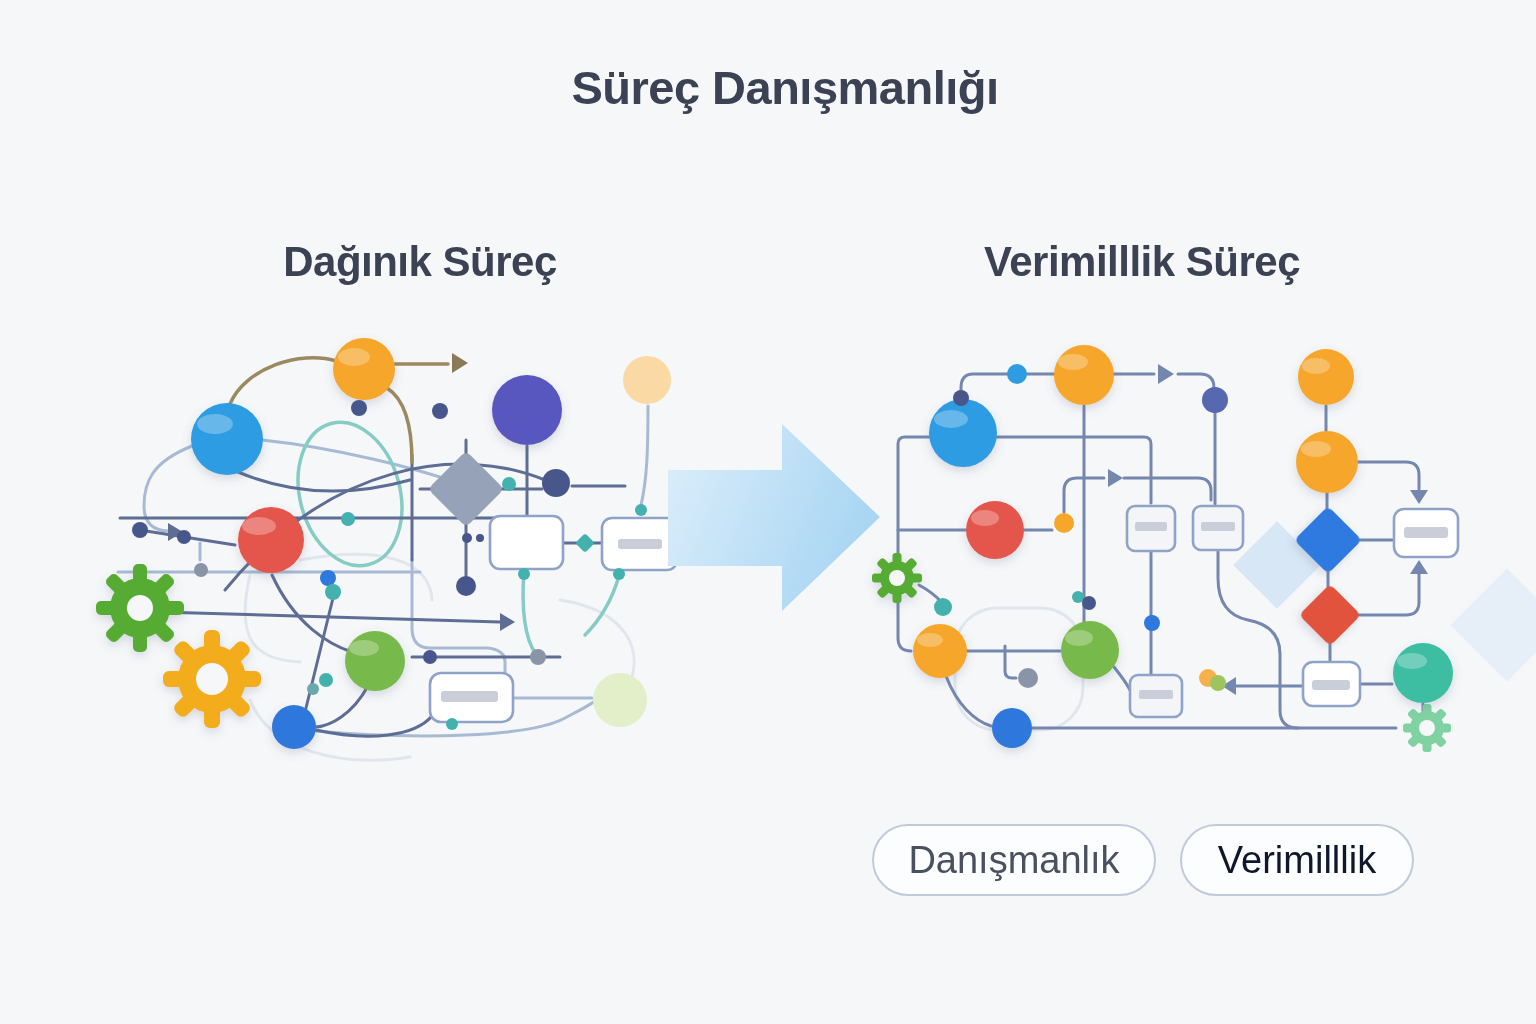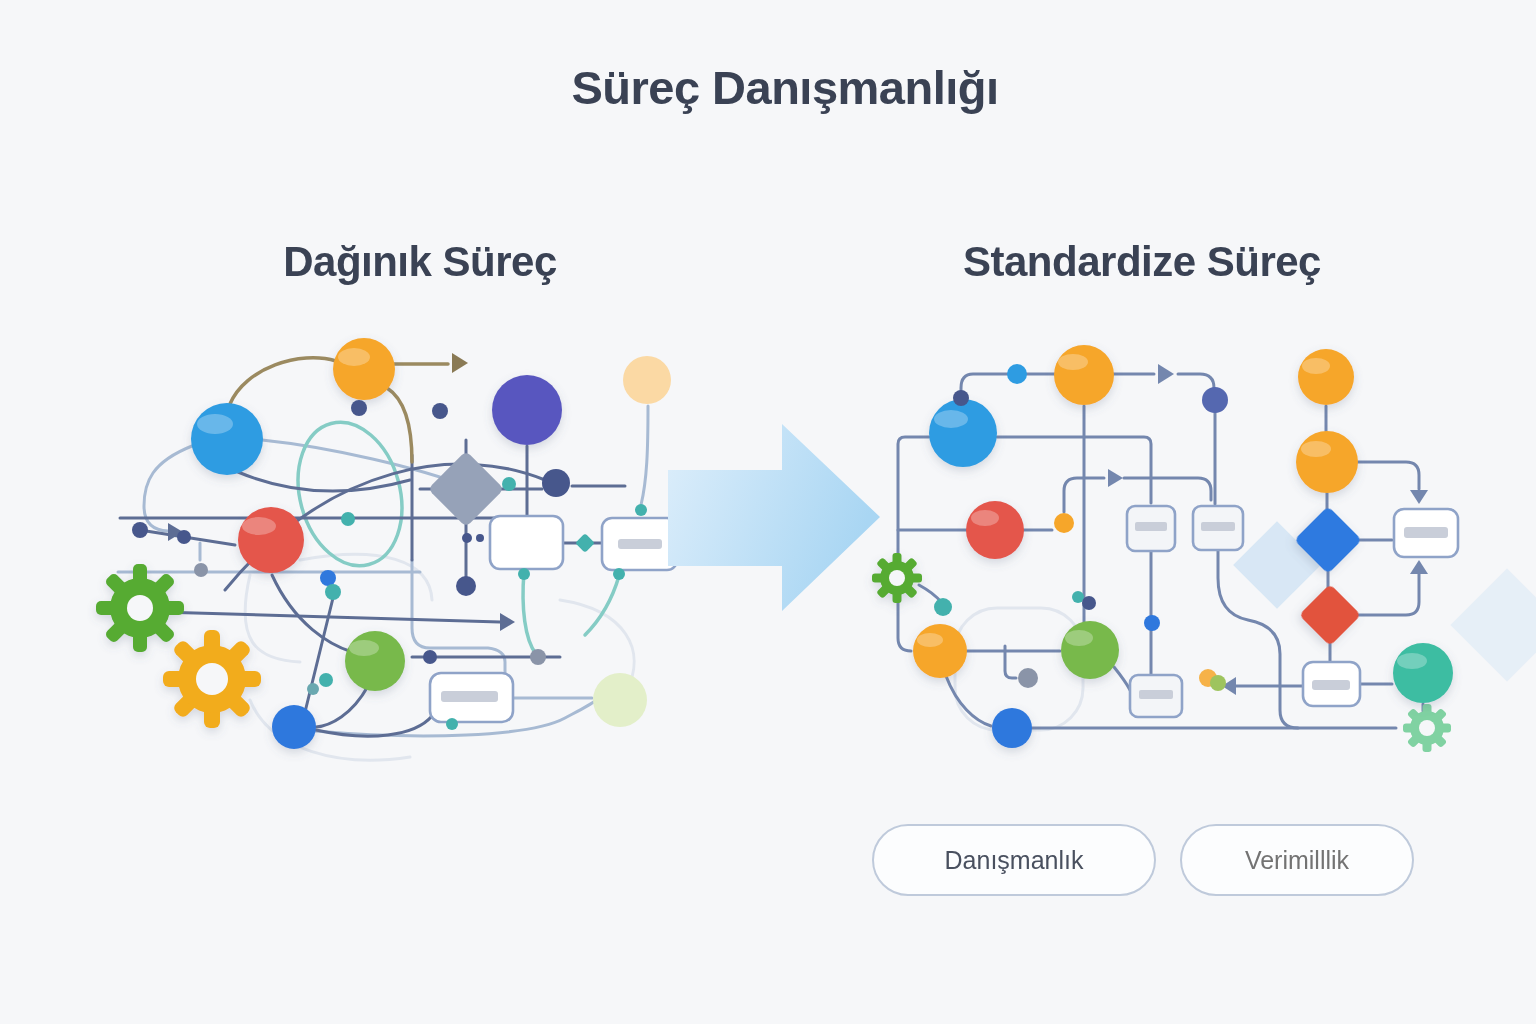--- a/index.html
+++ b/index.html
@@ -18,32 +18,32 @@
   .tl{stroke:#85ccc5;stroke-width:3.5;fill:none;stroke-linecap:round;}
   .ghost{stroke:#e1e6ee;stroke-width:3;fill:none;stroke-linecap:round;}
   .card{fill:#ffffff;stroke:#8fa3c8;stroke-width:2.6;}
   .cardg{fill:#f3f5f8;stroke:#8fa3c8;stroke-width:2.6;}
   .bar{fill:#c9ced9;}
   .hole{fill:#f6f7f9;}
   .hl{fill:#ffffff;opacity:0.28;}
   .ahs{fill:#5d6d94;} .ahb{fill:#8a7a55;} .ahr{fill:#7487ae;}
   .pill{position:absolute;top:824px;height:72px;border:2px solid #bfcadb;border-radius:38px;
     background:#fcfdfe;display:flex;align-items:center;justify-content:center;
-    font-size:25px;font-weight:500;box-sizing:border-box;cursor:pointer;}
+    font-size:38px;font-weight:500;box-sizing:border-box;cursor:pointer;}
   .pill1{left:872px;width:284px;}
   .pill2{left:1180px;width:234px;}
 </style>
 </head>
 <body>
 
 <div class="canvas" style="background: rgb(246, 247, 249);">
 
   <div class="page-title" style="color: rgb(58, 66, 84);">Süreç Danışmanlığı</div>
   <div class="subhead left" style="color: rgb(58, 66, 84);">Dağınık Süreç</div>
-  <div class="subhead right" style="color: rgb(58, 66, 84);">Standardize Süreç</div>
+  <div class="subhead right" style="color: rgb(58, 66, 84);">Verimilllik Süreç</div>
 
   <svg class="diagram" width="1536" height="1024" viewBox="0 0 1536 1024">
     <defs>
       <linearGradient id="arrowGrad" x1="0" y1="0" x2="1" y2="0.35">
         <stop offset="0" stop-color="#ddeefb"></stop>
         <stop offset="1" stop-color="#a9d6f3"></stop>
       </linearGradient>
       <filter id="ds" x="-60%" y="-60%" width="220%" height="220%">
         <feDropShadow dx="0" dy="4" stdDeviation="5" flood-color="#5a6b85" flood-opacity="0.22"></feDropShadow>
       </filter>
@@ -255,16 +255,16 @@
       <rect x="-24" y="-24" width="48" height="48" rx="6" transform="translate(1328,540) rotate(45)" filter="url(#ds)" fill="#2e7ae0"></rect>
       <rect x="-22" y="-22" width="44" height="44" rx="6" transform="translate(1330,615) rotate(45)" filter="url(#ds)" fill="#e2523c"></rect>
       <circle cx="1423" cy="673" r="30" filter="url(#ds)" fill="#3cbda2"></circle>
       <ellipse class="hl" cx="1412" cy="661" rx="15" ry="8"></ellipse>
     </g>
   </svg>
 
   <div class="pill pill1" style="color: rgb(73, 80, 95); border-color: rgb(191, 202, 219);">
     <span>Danışmanlık</span>
   </div>
-  <div class="pill pill2" style="color: #737373; border-color: rgb(191, 202, 219);">
+  <div class="pill pill2" style="color: #0f172a; border-color: rgb(191, 202, 219);">
     <span>Verimilllik</span>
   </div>
 </div>
 
 </body></html>

